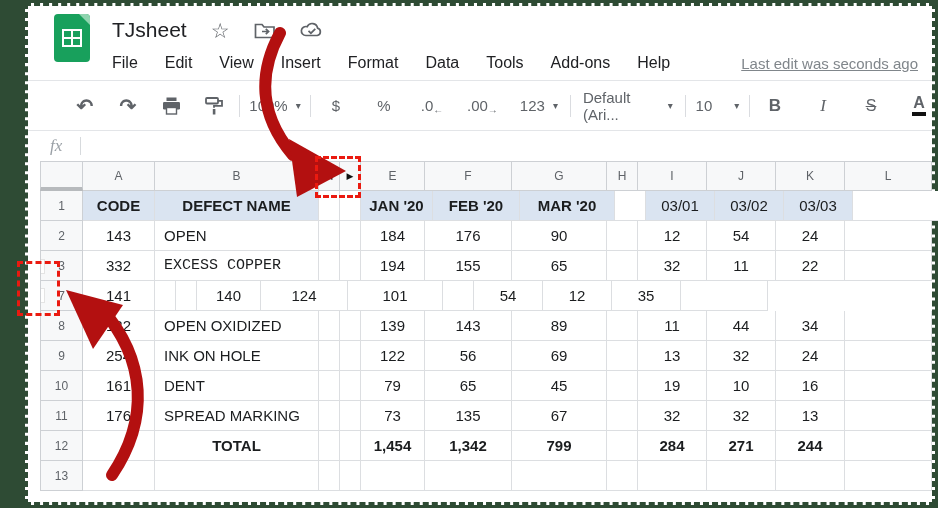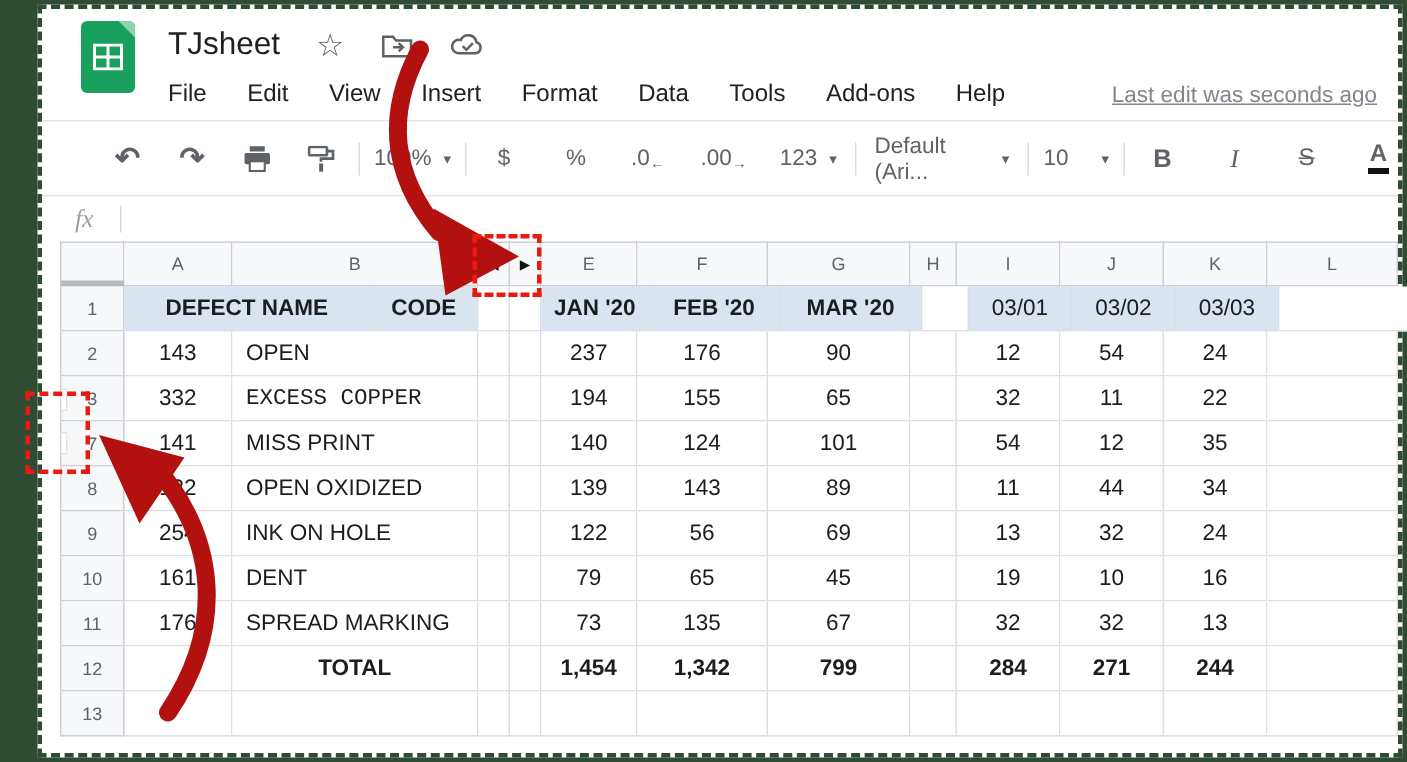--- a/index.html
+++ b/index.html
@@ -195,40 +195,40 @@
           <div class="gcell ghcell" style="width: 87px;">F</div>
           <div class="gcell ghcell" style="width: 95px;">G</div>
           <div class="gcell ghcell" style="width: 31px;">H</div>
           <div class="gcell ghcell" style="width: 69px;">I</div>
           <div class="gcell ghcell" style="width: 69px;">J</div>
           <div class="gcell ghcell" style="width: 69px;">K</div>
           <div class="gcell ghcell" style="width: 87px;">L</div>
         </div>
         <div class="grow">
           <div class="gcell grh" style="width: 43px;">1</div>
+          <div class="gcell c-head" style="width: 72px;">CODE</div>
           <div class="gcell c-head" style="width: 164px;">DEFECT NAME</div>
-          <div class="gcell c-head" style="width: 72px;">CODE</div>
           <div class="gcell" style="width: 21px;"></div>
           <div class="gcell" style="width: 21px;"></div>
           <div class="gcell c-head" style="width: 72px;">JAN '20</div>
           <div class="gcell c-head" style="width: 87px;">FEB '20</div>
           <div class="gcell c-head" style="width: 95px;">MAR '20</div>
           <div class="gcell" style="width: 31px;"></div>
           <div class="gcell c-date" style="width: 69px;">03/01</div>
           <div class="gcell c-date" style="width: 69px;">03/02</div>
           <div class="gcell c-date" style="width: 69px;">03/03</div>
           <div class="gcell" style="width: 87px;"></div>
         </div>
         <div class="grow">
           <div class="gcell grh" style="width: 43px;">2</div>
           <div class="gcell" style="width: 72px;">143</div>
           <div class="gcell c-left" style="width: 164px;">OPEN</div>
           <div class="gcell" style="width: 21px;"></div>
           <div class="gcell" style="width: 21px;"></div>
-          <div class="gcell" style="width: 64px;">237</div>
+          <div class="gcell" style="width: 64px;">184</div>
           <div class="gcell" style="width: 87px;">176</div>
           <div class="gcell" style="width: 95px;">90</div>
           <div class="gcell" style="width: 31px;"></div>
           <div class="gcell" style="width: 69px;">12</div>
           <div class="gcell" style="width: 69px;">54</div>
           <div class="gcell" style="width: 69px;">24</div>
           <div class="gcell" style="width: 87px;"></div>
         </div>
         <div class="grow">
           <div class="gcell grh" style="width: 43px;">3<div class="rowtab" style="top: 8px;">▲</div></div>
@@ -241,21 +241,20 @@
           <div class="gcell" style="width: 95px;">65</div>
           <div class="gcell" style="width: 31px;"></div>
           <div class="gcell" style="width: 69px;">32</div>
           <div class="gcell" style="width: 69px;">11</div>
           <div class="gcell" style="width: 69px;">22</div>
           <div class="gcell" style="width: 87px;"></div>
         </div>
         <div class="grow">
           <div class="gcell grh" style="width: 43px;">7<div class="rowtab" style="top: 7px;">▼</div></div>
           <div class="gcell" style="width: 72px;">141</div>
-          <div class="gcell c-left" style="width: 164px;">MISS PRINT</div>
           <div class="gcell" style="width: 21px;"></div>
           <div class="gcell" style="width: 21px;"></div>
           <div class="gcell" style="width: 64px;">140</div>
           <div class="gcell" style="width: 87px;">124</div>
           <div class="gcell" style="width: 95px;">101</div>
           <div class="gcell" style="width: 31px;"></div>
           <div class="gcell" style="width: 69px;">54</div>
           <div class="gcell" style="width: 69px;">12</div>
           <div class="gcell" style="width: 69px;">35</div>
           <div class="gcell" style="width: 87px;"></div>

